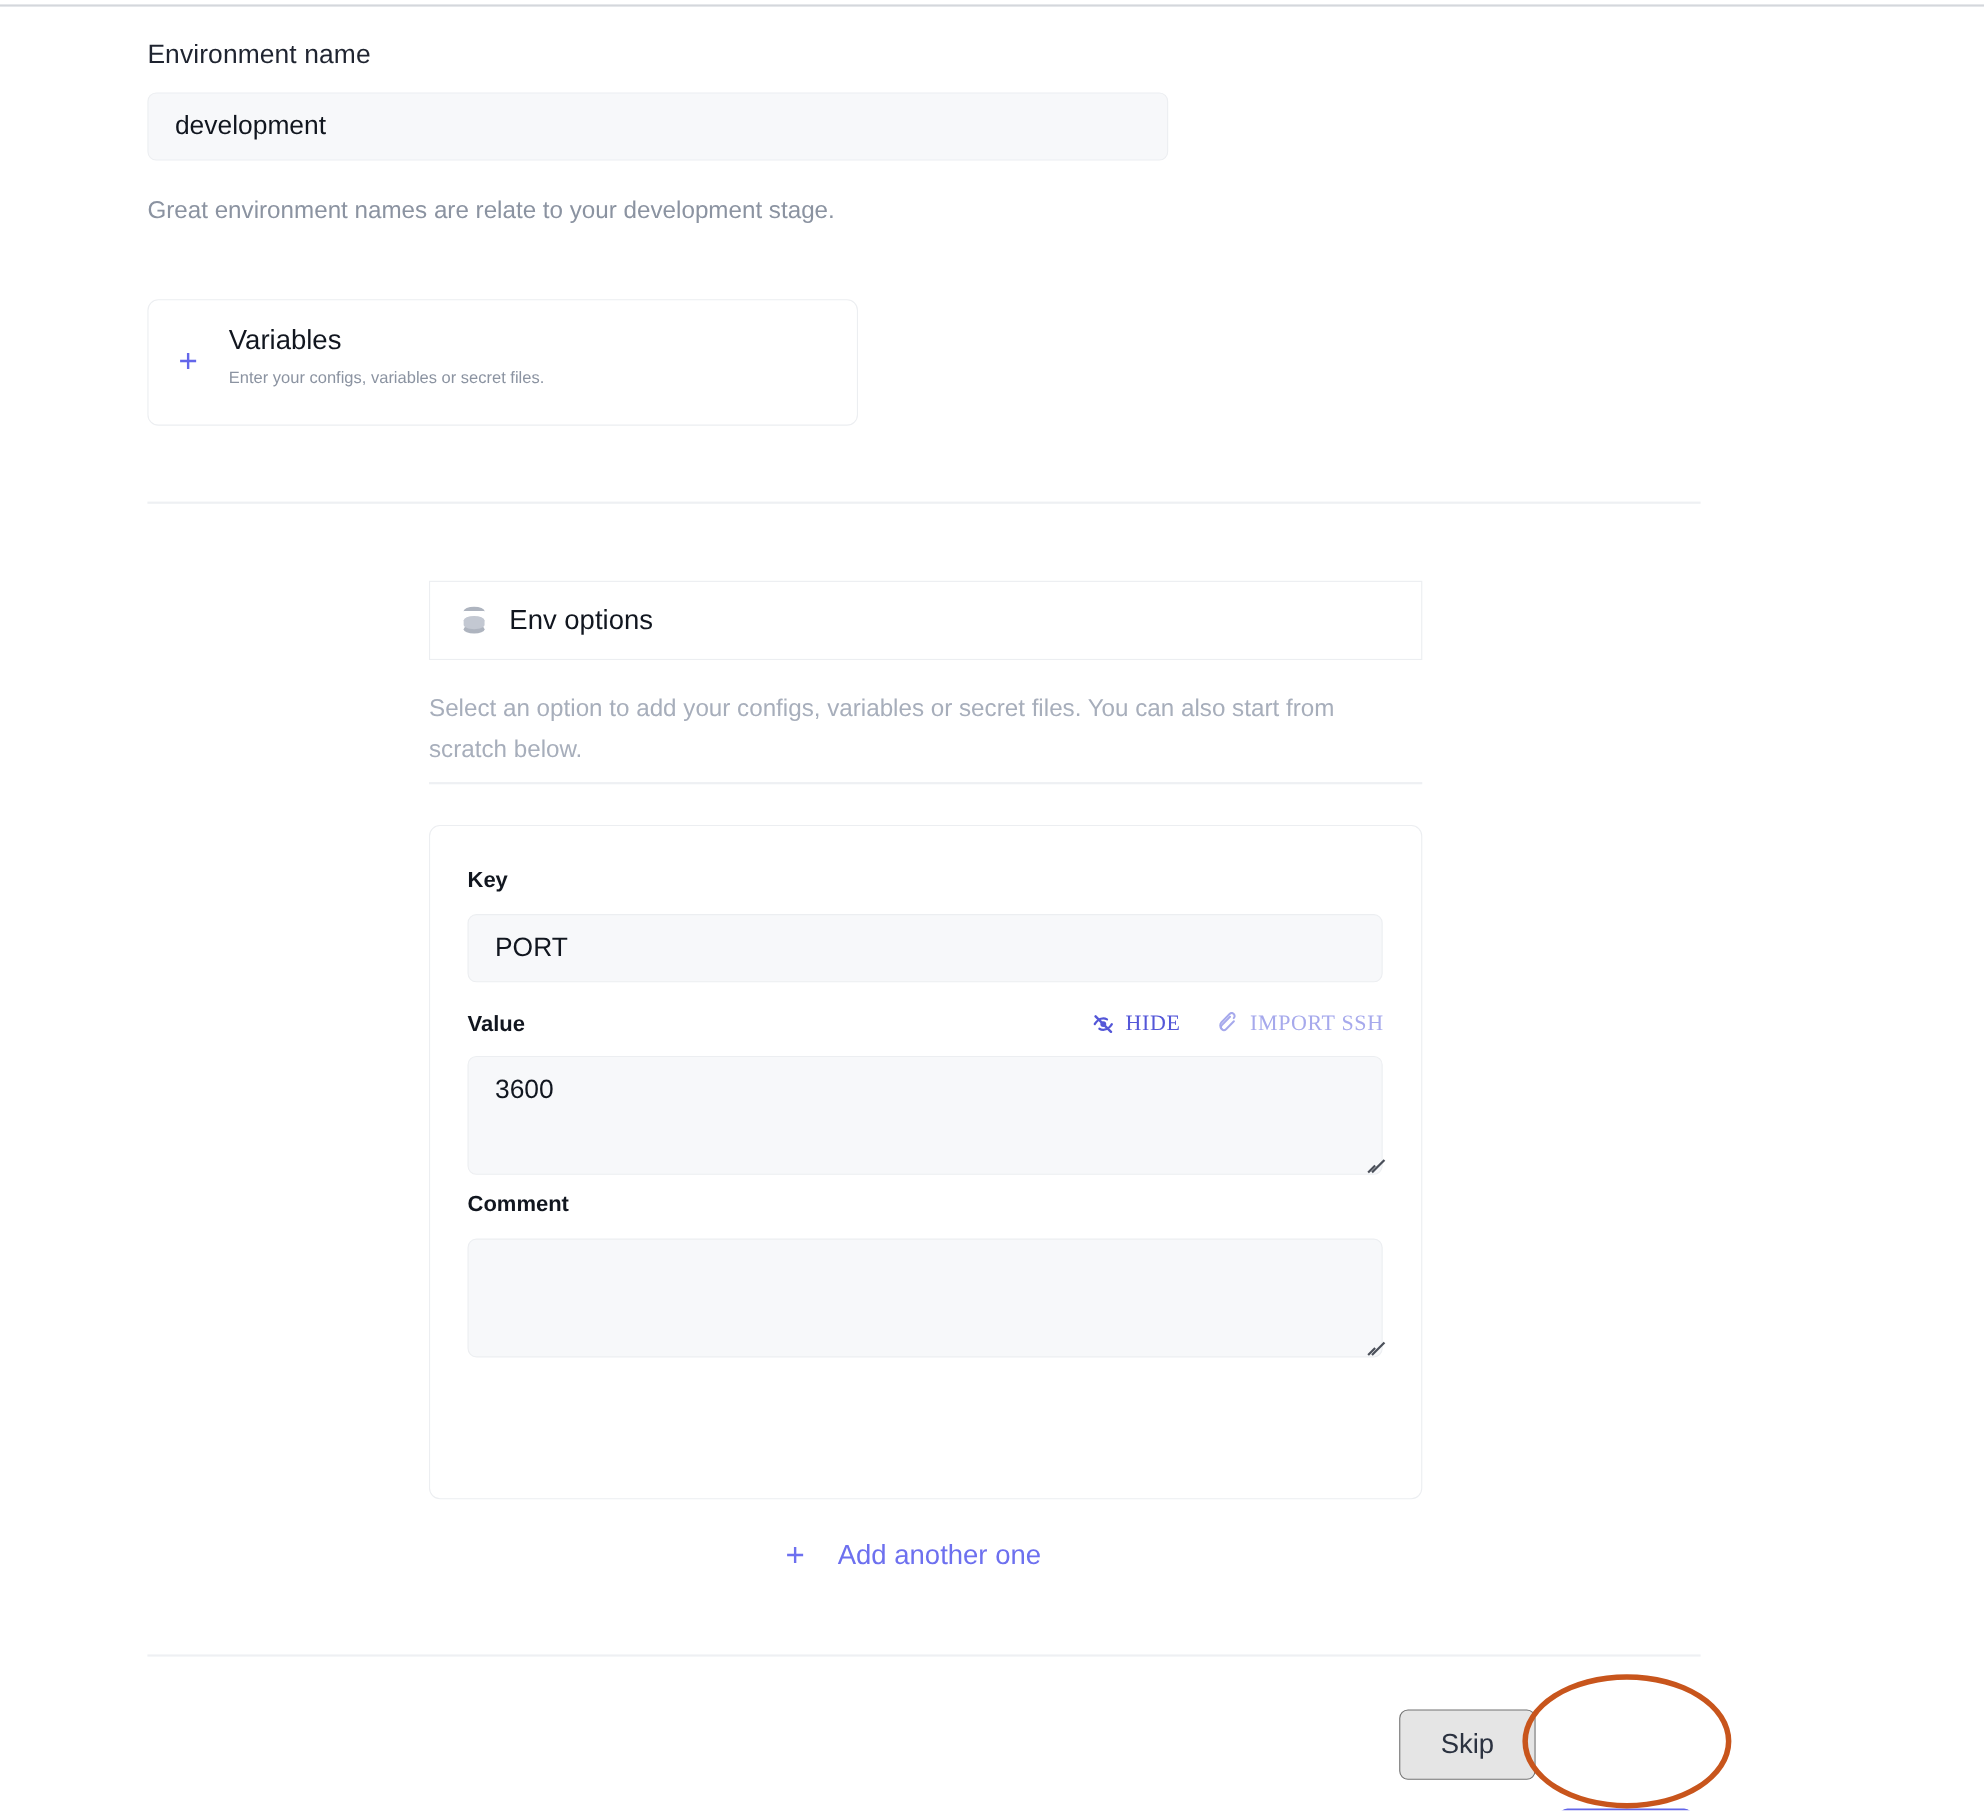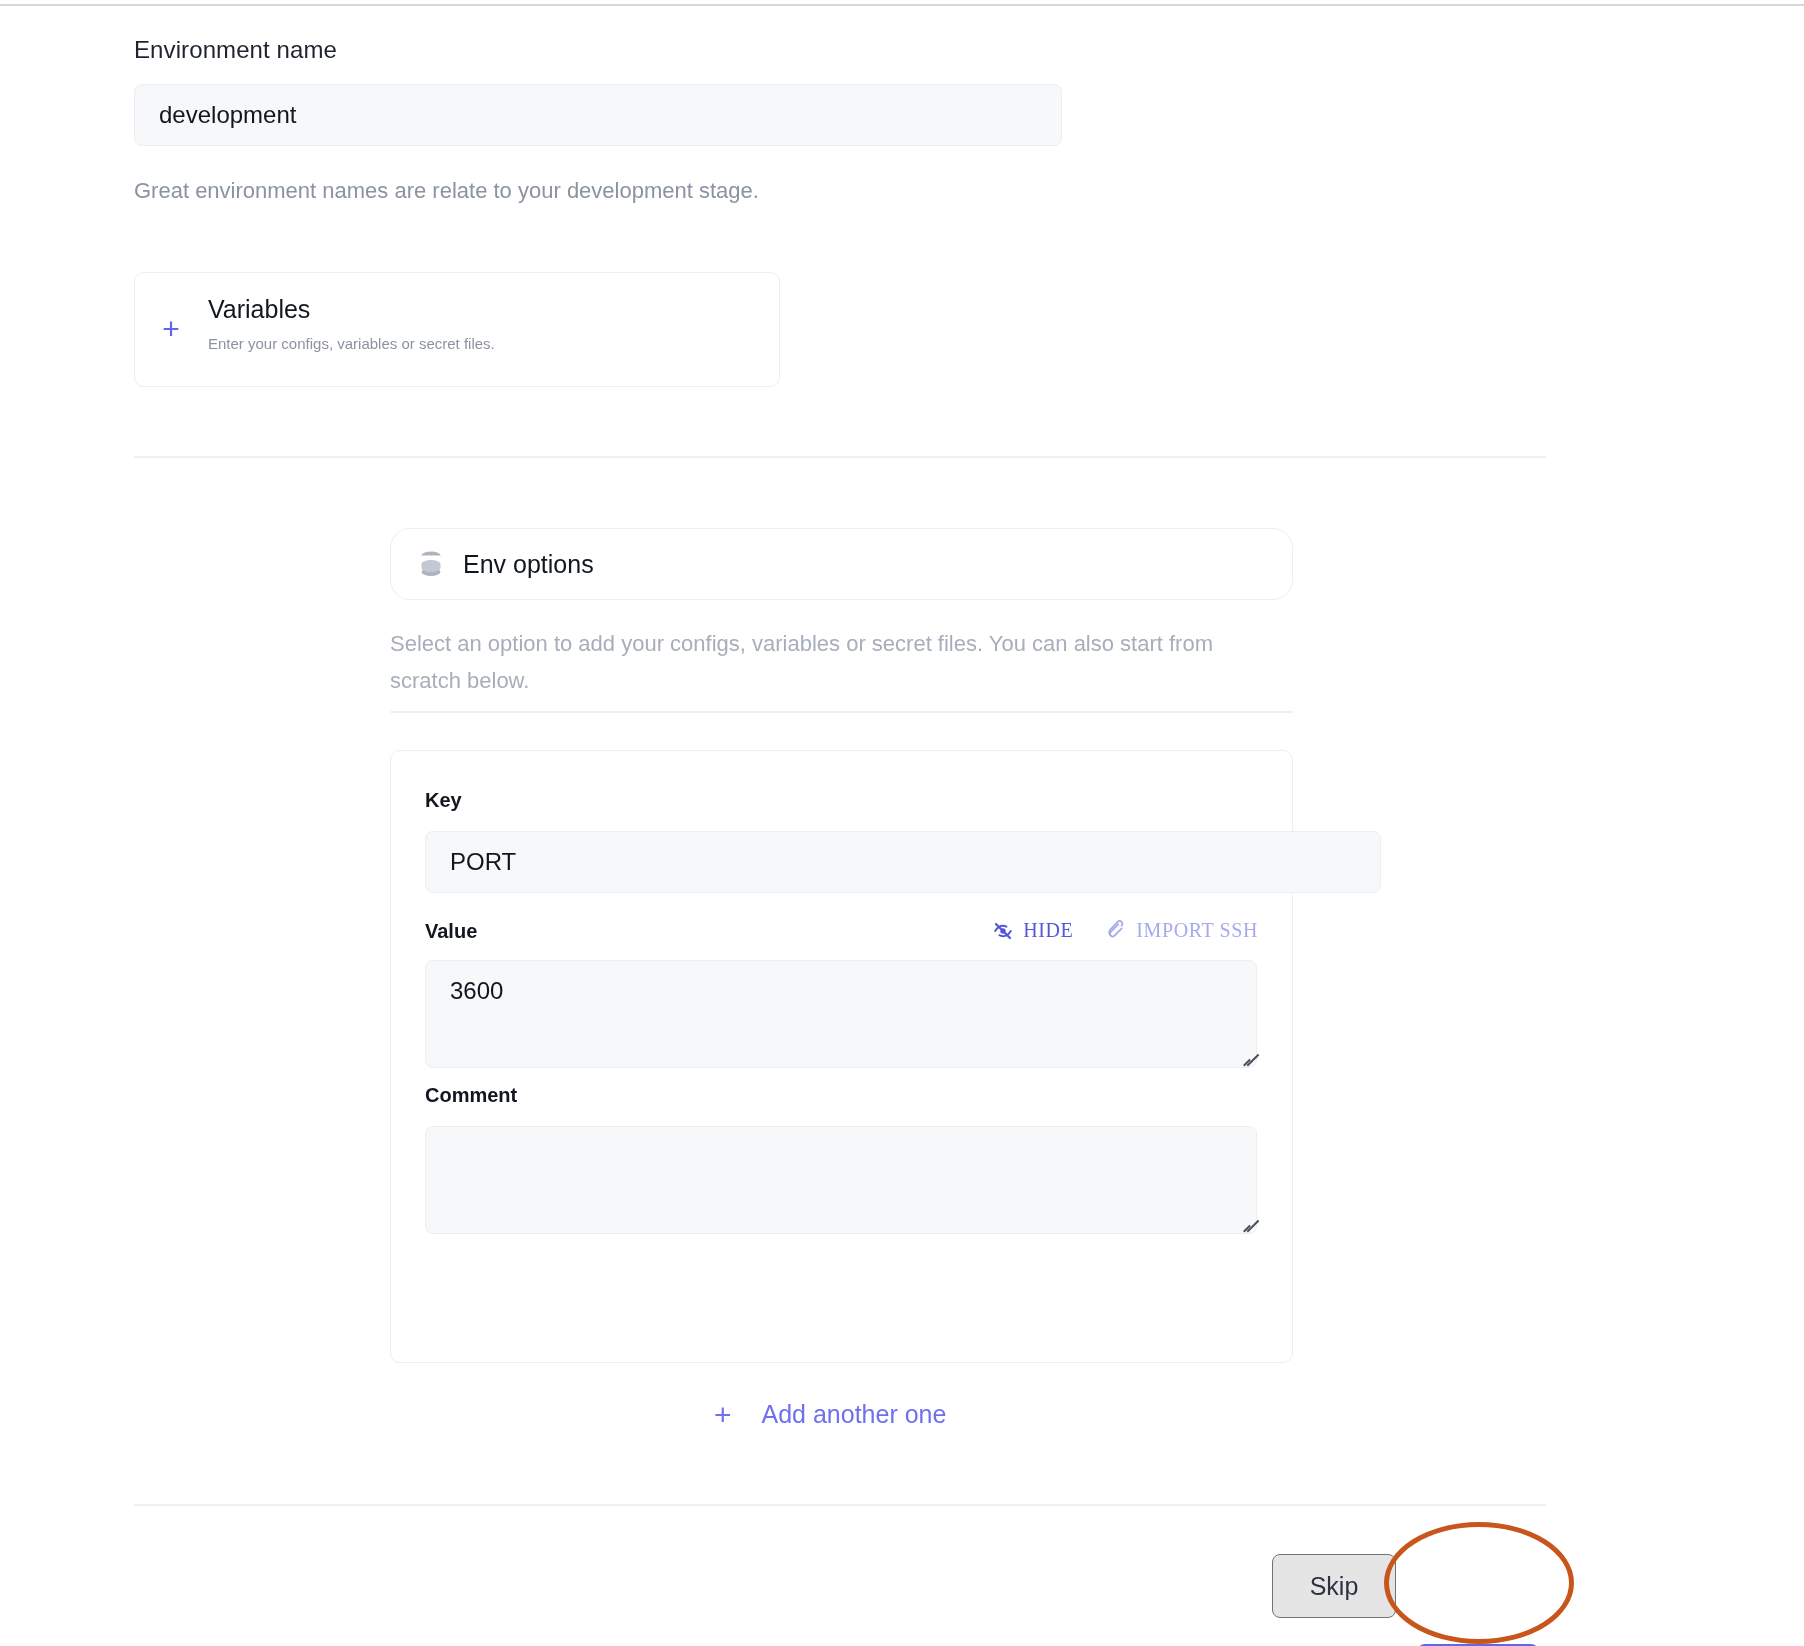--- a/index.html
+++ b/index.html
@@ -93,21 +93,21 @@
   }
   .divider-top { left: 134px; top: 456px; width: 1412px; }
   .divider-bottom { left: 134px; top: 1504px; width: 1412px; }
 
   
   .envopt-box {
     position: absolute;
     left: 390px; top: 528px;
     width: 903px; height: 72px;
     border: 1px solid #eceef1;
-    border-radius: 20px;
+    border-radius: 0;
     background: #ffffff;
     cursor: pointer;
     padding-left: 31px;
   }
   .db-icon {
     position: absolute;
     left: 27px; top: 21px;
     width: 26px; height: 30px;
   }
   .envopt-title {
@@ -152,21 +152,21 @@
     border: 1px solid #eceef1;
     border-radius: 8px;
     font-family: inherit;
     font-size: 24px;
     color: #11161f;
     padding: 16px 24px;
     outline: none;
     resize: none;
   }
   .key-label { left: 34px; top: 38px; }
-  .key-input { left: 34px; top: 80px; width: 956px; height: 62px; padding: 0 24px; }
+  .key-input { left: 34px; top: 80px; width: 832px; height: 62px; padding: 0 24px; }
 
   .value-label { left: 34px; top: 169px; }
   .value-actions {
     position: absolute;
     right: 34px; top: 168px;
     display: flex;
     align-items: center;
     gap: 34px;
   }
   .act {

